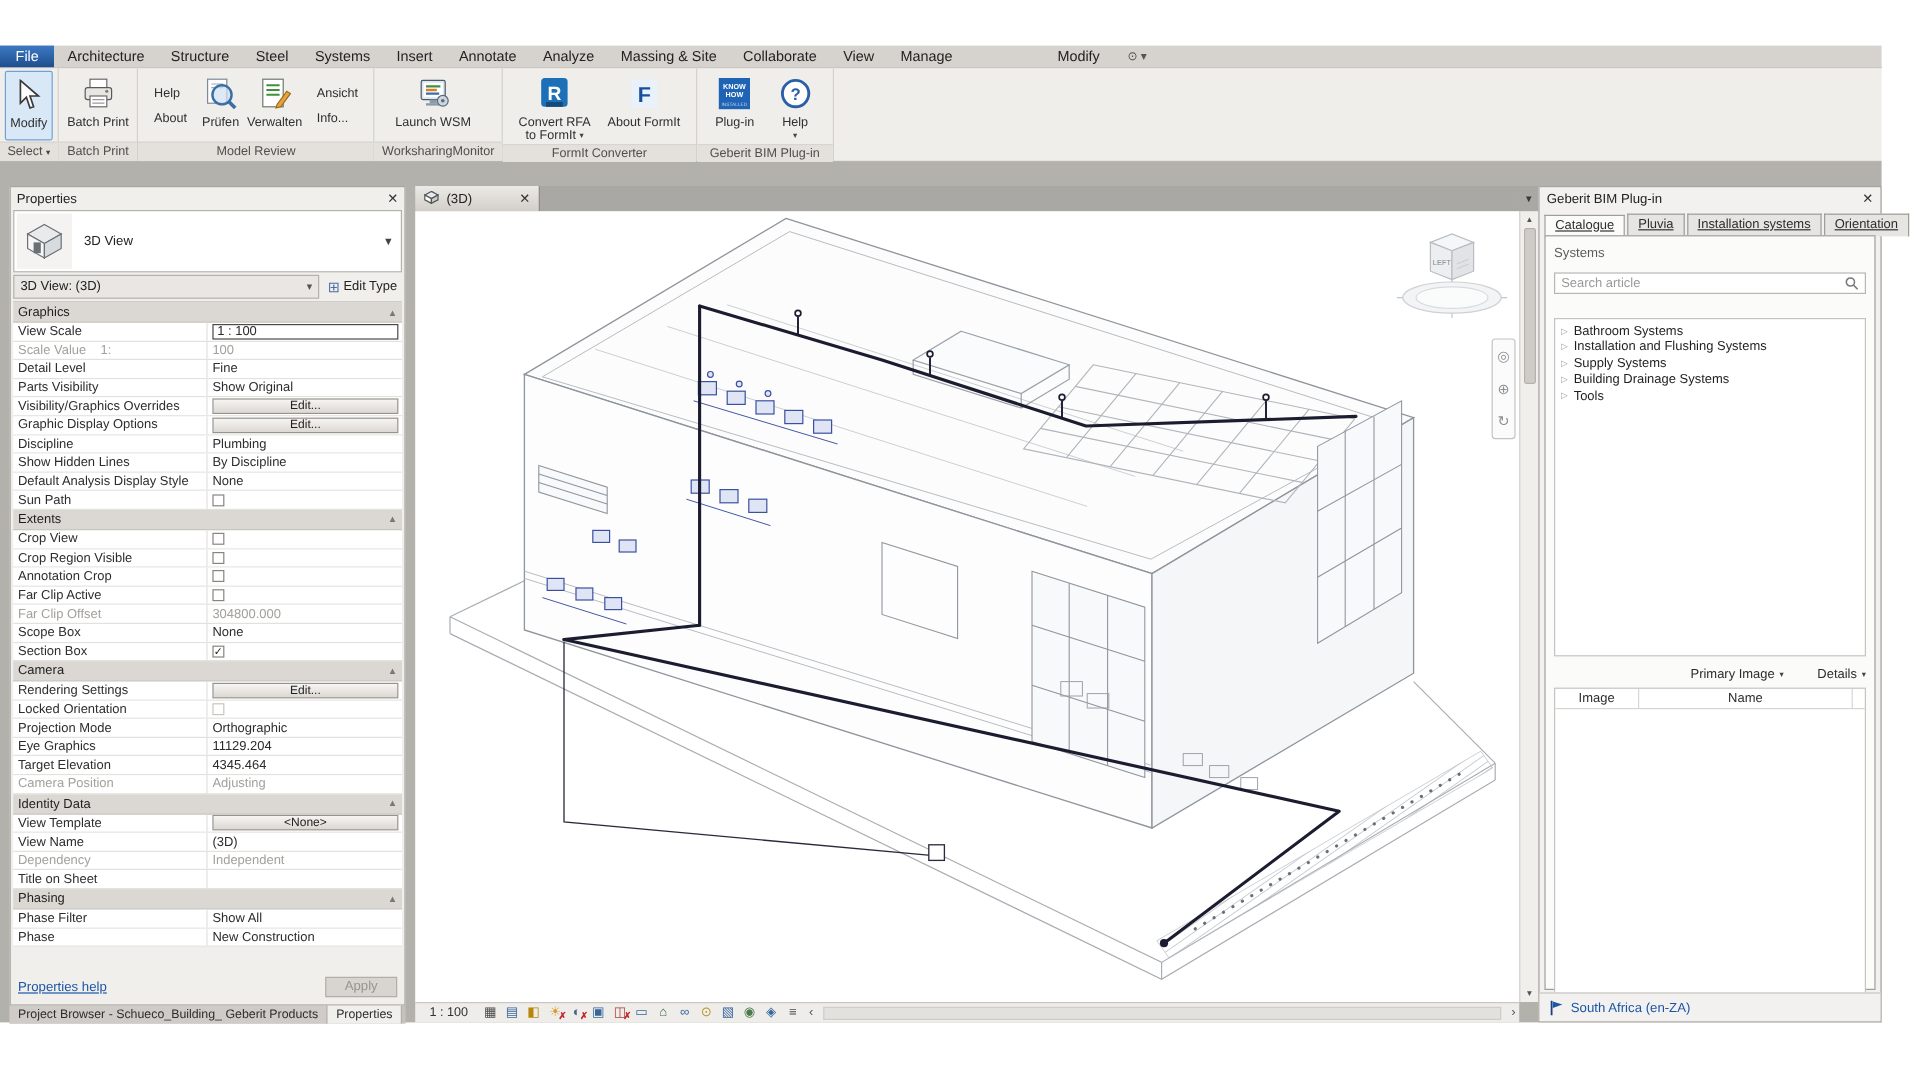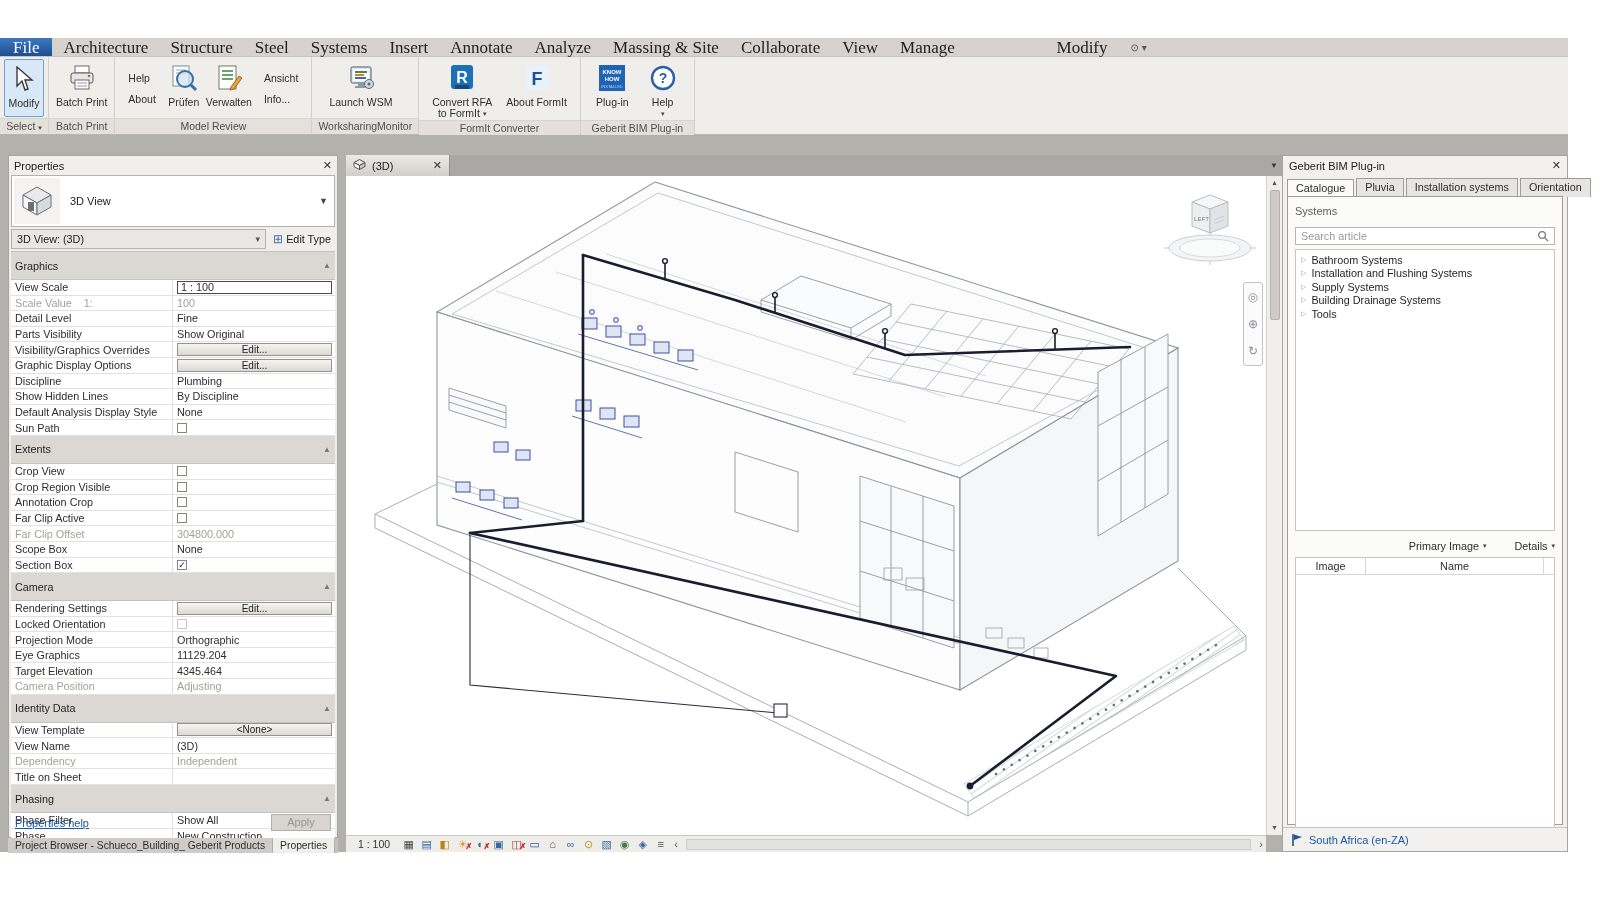--- a/index.html
+++ b/index.html
@@ -1,20 +1,20 @@
 <!DOCTYPE html>
 <html><head>
 <meta charset="utf-8">
 <style>
   *{box-sizing:border-box;margin:0;padding:0}
   html,body{width:1600px;height:900px;background:#fff;font-family:"Liberation Sans",sans-serif;}
   .app{position:relative;width:1600px;height:900px;overflow:hidden;color:#333;font-size:11px;}
   
   .tabrow{position:absolute;left:0;top:38px;width:1568px;height:19px;background:#d6d3cf;display:flex;align-items:stretch;border-bottom:1px solid #c7c4bf;}
-  .rtab{padding:0 11px;font-size:17px;line-height:19px;color:#222;white-space:nowrap;cursor:default;font-family:Liberation Serif, serif;}
+  .rtab{padding:0 11px;font-size:12px;line-height:19px;color:#222;white-space:nowrap;cursor:default;}
   .rtab.file{background:linear-gradient(#3d79c2,#1d4e8e);color:#fff;padding:0 13px;}
   .rtab.active{background:#f0eeeb;border:1px solid #b9b6b1;border-bottom:none;margin-top:24px;}
   .rmore{margin-left:6px;line-height:19px;color:#555;font-size:10px;padding:0 6px;}
   
   .ribbon{position:absolute;left:0;top:57px;width:1568px;height:78px;background:#f0eeeb;display:flex;align-items:stretch;border-bottom:1px solid #b9b6b1;}
   .rgroup{display:flex;flex-direction:column;border-right:1px solid #d4d1cc;}
   .rgroup .btns{flex:1;display:flex;align-items:stretch;padding:2px 4px 1px;}
   .rgroup .glabel{height:16px;line-height:15px;text-align:center;font-size:10.5px;color:#4f4f4f;background:#e4e1dc;border-top:1px solid #d8d5d0;white-space:nowrap;padding:0 6px;}
   .bigbtn{display:flex;flex-direction:column;align-items:center;justify-content:flex-start;padding:3px 3px 0;font-size:10.5px;color:#2f2f2f;text-align:center;line-height:11px;white-space:nowrap;}
   .bigbtn .ic{width:32px;height:32px;margin-bottom:3px;display:flex;align-items:center;justify-content:center;}
@@ -30,21 +30,21 @@
   .typebox{margin:0 2px;height:52px;background:#fff;border:1px solid #b5b2ad;display:flex;align-items:center;}
   .typebox .tic{width:46px;height:46px;margin:2px;background:#f4f3f1;display:flex;align-items:center;justify-content:center;}
   .typebox .tlabel{font-size:11px;color:#222;margin-left:8px;}
   .typebox .tdrop{margin-left:auto;margin-right:6px;color:#444;font-size:9px;}
   .instrow{margin:2px 2px;height:20px;display:flex;align-items:center;gap:3px;}
   .combo{flex:1;height:20px;background:#e9e7e4;border:1px solid #b5b2ad;display:flex;align-items:center;padding:0 5px;font-size:10.8px;color:#222;}
   .combo .cd{margin-left:auto;color:#555;font-size:9px;}
   .edittype{height:20px;display:flex;align-items:center;gap:3px;font-size:10.8px;color:#222;padding:0 4px;white-space:nowrap;}
   .edittype .eg{color:#4a6fa5;font-size:12px;}
   #prop-grid{margin:2px 2px 0;border-top:1px solid #c6c3bf;}
-  .psec{height:28px;background:#dbd8d4;border-bottom:1px solid #c6c3bf;font-size:10.8px;padding:0 4px;display:flex;align-items:center;color:#1f1f1f;}
+  .psec{height:17px;background:#dbd8d4;border-bottom:1px solid #c6c3bf;font-size:10.8px;padding:0 4px;display:flex;align-items:center;color:#1f1f1f;}
   .psec .pin{margin-left:auto;color:#777;font-size:8px;}
   .prow{display:flex;height:15.6px;border-bottom:1px solid #e3e1de;background:#fff;font-size:10.8px;align-items:center;}
   .prow .pl{width:162px;padding-left:4px;border-right:1px solid #e3e1de;white-space:pre;overflow:hidden;color:#2d2d2d;height:100%;display:flex;align-items:center;}
   .prow .pv{flex:1;padding-left:4px;height:100%;display:flex;align-items:center;color:#2d2d2d;overflow:hidden;}
   .dis{color:#a3a19d !important;}
   .vinput{border:1px solid #4a4a4a;background:#fff;margin:1px 3px 1px 0;padding-left:3px;height:13px;line-height:12px;flex:1;display:flex;align-items:center;}
   .vbtn{flex:1;margin:1px 3px 1px 0;background:linear-gradient(#f6f5f3,#dcd8d3);border:1px solid #96938c;text-align:center;height:13px;line-height:11px;font-size:10px;color:#222;display:flex;align-items:center;justify-content:center;}
   .cb{display:inline-block;width:10px;height:10px;border:1px solid #878580;background:#fff;font-size:9px;line-height:9px;text-align:center;color:#222;}
   .cb.dis{border-color:#c8c6c2;}
   .pfoot-help{position:absolute;left:6px;bottom:8px;color:#1a56a8;text-decoration:underline;font-size:11px;}
@@ -68,28 +68,28 @@
   .vcbar .track{flex:1;height:11px;margin:0 2px;background:#e3e1de;border:1px solid #d0cdc8;}
   
   .vscroll{position:absolute;left:1266px;top:176px;width:16px;height:659px;background:#f0efec;border-left:1px solid #d5d2ce;display:flex;flex-direction:column;align-items:center;}
   .vscroll .a{height:14px;line-height:14px;font-size:8px;color:#555;}
   .vscroll .thumb{width:10px;height:130px;background:#cfccc7;border:1px solid #b5b2ad;border-radius:2px;}
   .vscroll .sp{flex:1;}
   
   .gpanel{position:absolute;left:1282px;top:155px;width:286px;height:697px;background:#f2f1ef;border:1px solid #a8a5a0;}
   .ghead{height:19px;display:flex;align-items:center;padding:0 6px;font-size:11px;color:#222;}
   .ghead .x{margin-left:auto;font-size:11px;color:#333;}
-  .gtabs{display:flex;padding:3px 4px 0;gap:2px;}
+  .gtabs{display:flex;padding:3px 4px 0;gap:2px;text-decoration:underline;}
   .gtab{padding:2px 8px 3px;font-size:10.8px;background:#e7e5e2;border:1px solid #9f9d99;border-bottom:none;color:#2d2d2d;white-space:nowrap;}
   .gtab.active{background:#fbfbfa;position:relative;top:1px;padding-bottom:4px;}
   .gpage{position:absolute;left:4px;right:4px;top:40px;bottom:26px;background:#fbfbfa;border:1px solid #9f9d99;padding:6px 7px;}
   .gsyslabel{font-size:11px;color:#5c5c5c;margin:2px 0 10px;}
   .gsearch{height:18px;border:1px solid #b9b6b2;background:#fff;display:flex;align-items:center;padding:0 5px;color:#9a9a9a;font-size:10.8px;}
   .gsearch svg{margin-left:auto;}
-  .gtree{margin-top:4px;height:282px;border:1px solid #c6c4c0;background:#fff;padding:3px 2px;overflow:hidden;}
+  .gtree{margin-top:20px;height:282px;border:1px solid #c6c4c0;background:#fff;padding:3px 2px;overflow:hidden;}
   .titem{display:flex;align-items:center;gap:5px;padding:0 3px;height:13.5px;font-size:10.8px;color:#1f1f1f;white-space:nowrap;}
   .titem .tw{color:#9a9a9a;font-size:7px;}
   .gdrops{margin-top:9px;display:flex;justify-content:flex-end;gap:28px;font-size:10.8px;color:#2d2d2d;}
   .gdrops .dd{display:flex;align-items:center;gap:4px;}
   .gtable{margin-top:5px;height:272px;border:1px solid #c6c4c0;background:#fff;display:flex;flex-direction:column;}
   .gthead{height:17px;display:flex;border-bottom:1px solid #d8d6d3;font-size:10.8px;color:#2d2d2d;}
   .gth1{width:70px;border-right:1px solid #d8d6d3;display:flex;align-items:center;justify-content:center;}
   .gth2{flex:1;display:flex;align-items:center;justify-content:center;border-right:1px solid #d8d6d3;}
   .gth3{width:10px;}
   .gtbody{flex:1;}

